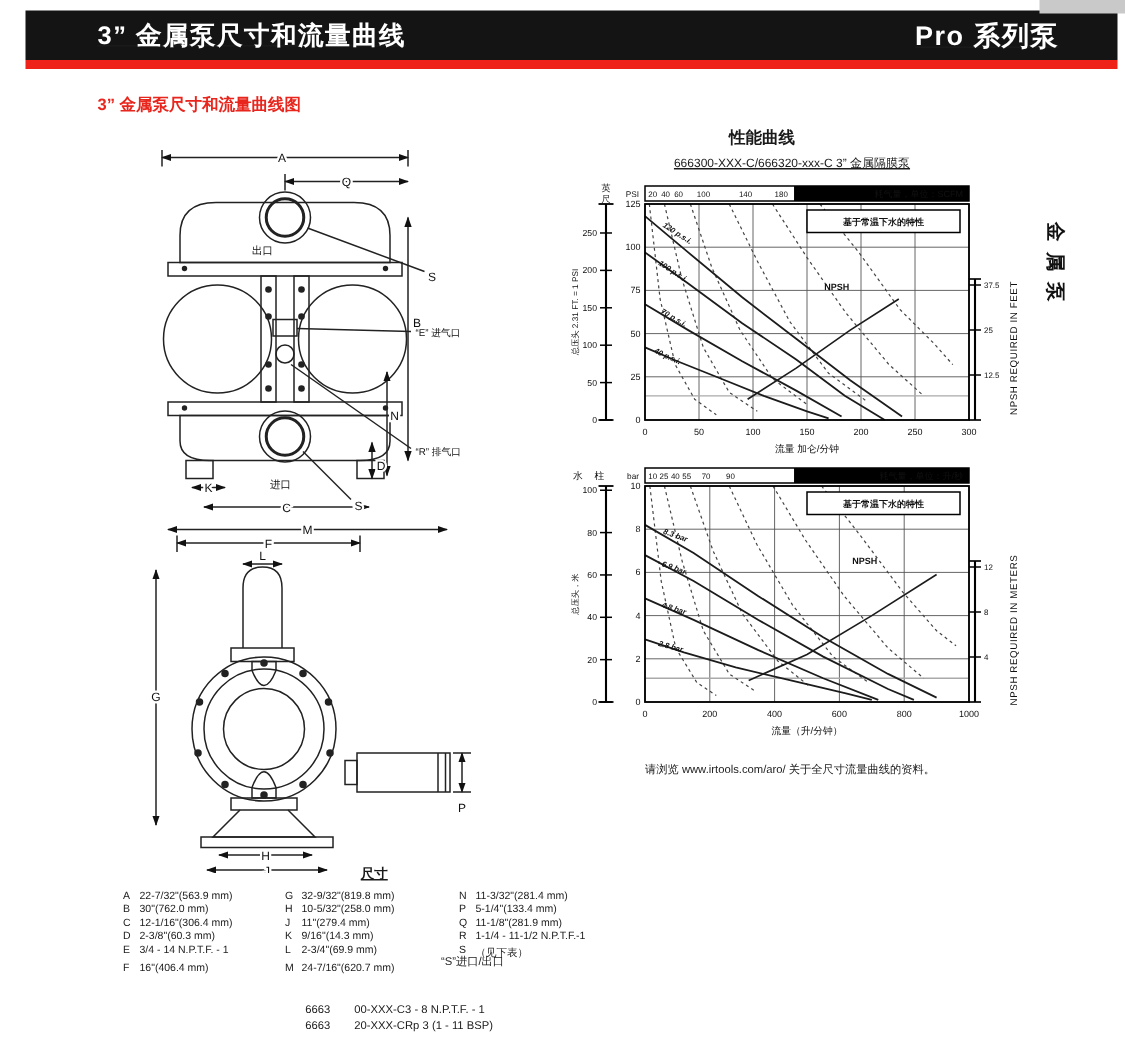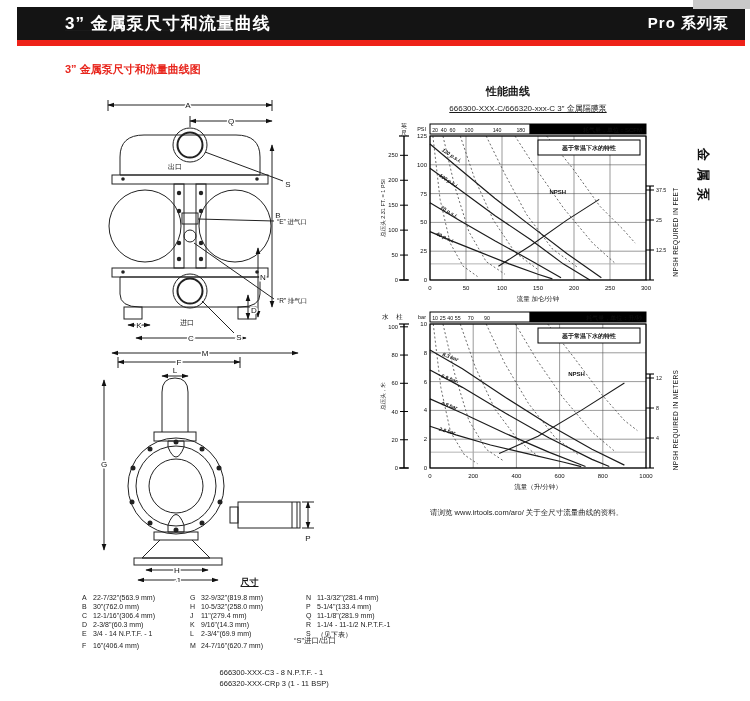--- a/index.html
+++ b/index.html
@@ -1,23 +1,23 @@
 <!DOCTYPE html>
 <html><head>
 <meta charset="utf-8">
 <style>
   html,body{margin:0;padding:0;}
   body{width:750px;height:701px;position:relative;background:#ffffff;overflow:hidden;
        font-family:"Liberation Sans",sans-serif;color:#1a1a1a;}
   .abs{position:absolute;}
   
   .hdr-bar{left:17px;top:7px;right:5px;height:33px;background:#141414;display:flex;
-           align-items:center;justify-content:space-between;padding:0 16px 0 48px;box-sizing:border-box;text-decoration:underline;}
+           align-items:center;justify-content:space-between;padding:0 39px 0 48px;box-sizing:border-box;text-decoration:underline;}
   .hdr-title{color:#fff;font-size:17px;font-weight:bold;letter-spacing:1px;}
-  .hdr-right{color:#fff;font-size:15px;font-weight:bold;letter-spacing:1px;}
+  .hdr-right{color:#fff;font-size:18px;font-weight:bold;letter-spacing:1px;}
   .hdr-red{left:17px;top:40px;right:5px;height:6px;background:#ee2218;}
   .corner-gray{right:0;top:0;width:57px;height:9px;background:#c9c9c9;}
   .subtitle{left:65px;top:62px;font-size:11px;font-weight:bold;color:#e8261d;text-align:right;}
   .side-tab{left:694px;top:148px;writing-mode:vertical-rl;text-orientation:sideways;
             font-size:13px;font-weight:bold;letter-spacing:7px;color:#111;}
   
   .curves-title{left:378px;top:84px;width:260px;text-align:center;font-size:11px;font-weight:bold;}
   .curves-sub{left:378px;top:103px;width:300px;text-align:center;font-size:8px;text-decoration:underline;}
   .note{left:430px;top:508px;font-size:7.5px;color:#222;}
   svg text{font-family:"Liberation Sans",sans-serif;fill:#111;}
@@ -25,21 +25,21 @@
   .dims{left:82px;top:576px;width:335px;}
   .dims-head{text-align:center;font-size:9px;font-weight:bold;text-decoration:underline;margin-bottom:5px;}
   #dim-grid{display:grid;grid-template-columns:108px 116px 111px;row-gap:2px;font-size:7px;}
   .dim-cell{display:flex;}
   .dim-k{width:11px;flex:none;}
   .io-head{left:255px;top:636px;width:120px;text-align:center;font-size:7.5px;}
   .models{left:140px;top:668px;width:320px;font-size:7.5px;}
   .model-row{display:flex;margin-bottom:2px;}
   .model-code{width:130px;text-align:right;}
   .model-val{}
-  .u{}
+  .u{margin-left:16px;}
 </style>
 </head>
 <body>
 
 <div class="abs hdr-bar">
   <span class="hdr-title">3” 金属泵尺寸和流量曲线</span>
   <span class="hdr-right">Pro 系列泵</span>
 </div>
 <div class="abs hdr-red"></div>
 <div class="abs corner-gray"></div>

